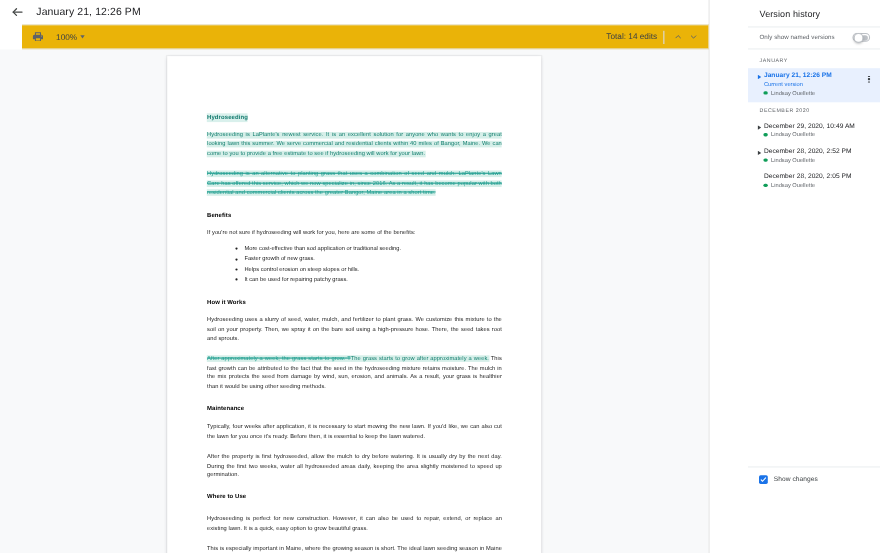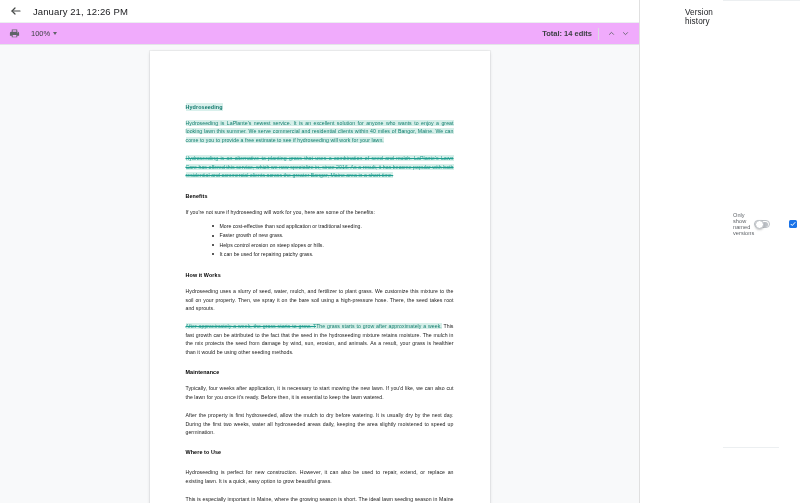--- a/index.html
+++ b/index.html
@@ -36,33 +36,34 @@
     font-size: 9.5px; color: #202124; letter-spacing: .1px;
     white-space: nowrap;
   }
 
   .toolbar {
     height: 23px; flex: 0 0 23px;
     display: flex; align-items: center;
     border-top: 1px solid #eceff1;
     border-bottom: 1px solid #e3e5e8;
     padding: 0 8px;
-    background: #f0abfc;
+    background: #eab308;
+    margin-left: 20px;
   }
   .tb-left { display: flex; align-items: center; gap: 8px; }
   .print-icon { width: 13px; height: 13px; color:#5f6368; display:flex; align-items:center; justify-content:center; cursor:pointer;}
   .print-icon svg { width: 11px; height: 11px; display:block;}
   .zoom-ctl {
     display: flex; align-items: center; gap: 3px;
     font-size: 7.5px; color: #3c4043; cursor: pointer;
     padding: 1px 2px;
   }
   .caret-dn { width:0;height:0;border-left:2.5px solid transparent;border-right:2.5px solid transparent;border-top:3px solid #5f6368; }
   .tb-spacer { flex: 1 1 auto; }
-  .tb-right { display:flex; align-items:center; gap:6px;font-weight:bold; }
+  .tb-right { display:flex; gap:6px; }
   .edits-total { font-size: 7.5px; color:#3c4043; white-space:nowrap; }
   .tb-divider { width:1px; height:12px; background:#dadce0; }
   .nav-arrows { display:flex; align-items:center; gap:2px; }
   .nav-arrow { width:12px;height:12px;display:flex;align-items:center;justify-content:center;color:#5f6368;cursor:pointer; }
   .nav-arrow svg { width:7px;height:7px;display:block; }
 
   .doc-scroll {
     flex: 1 1 auto; position: relative;
     background: #f8f9fa;
     overflow: hidden;
@@ -107,21 +108,21 @@
   }
   ul.bullets li::before {
     content: ""; position: absolute; left: 0; top: 3.2px;
     width: 2px; height: 2px; border-radius: 50%; background: #222;
   }
 
   
   .side {
     width: 125px; height: 448px;
     background: #ffffff;
-    display: flex; flex-direction: row;
+    display: flex; flex-direction: column;
     position: relative;
   }
   .side-title {
     padding: 8px 10px 7px 10px;
     font-size: 8.2px; color: #202124; letter-spacing: .1px;
   }
   .named-row {
     display: flex; align-items: center; justify-content: space-between;
     padding: 5px 9px 6px 10px;
     border-top: 1px solid #eceff1;

